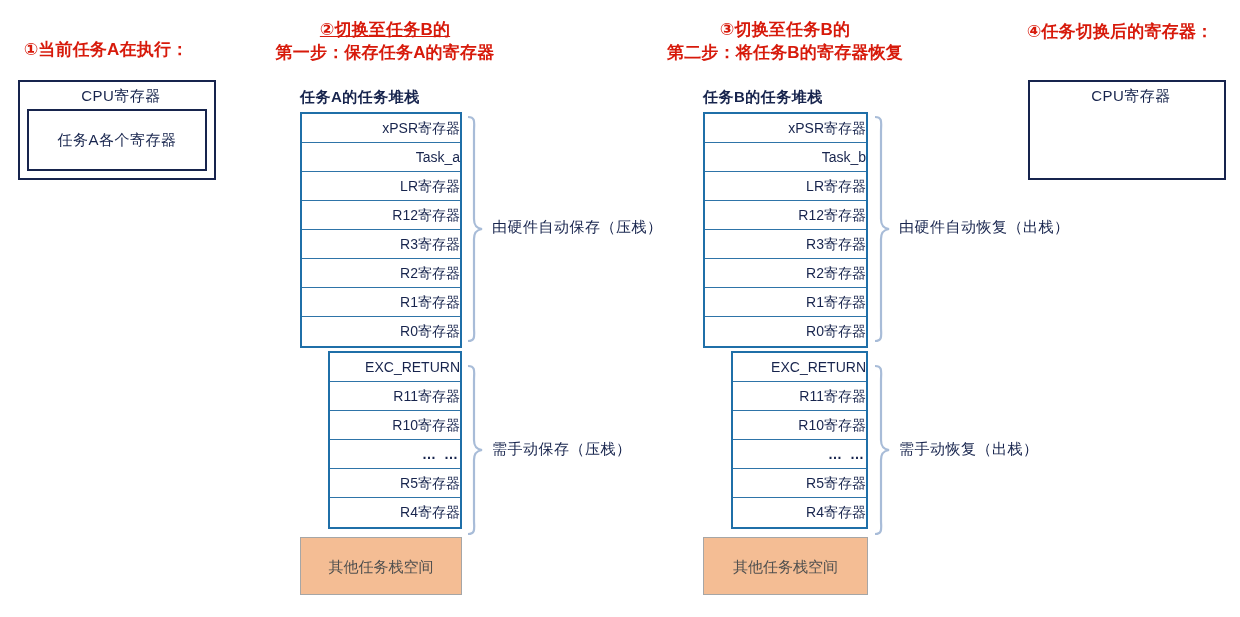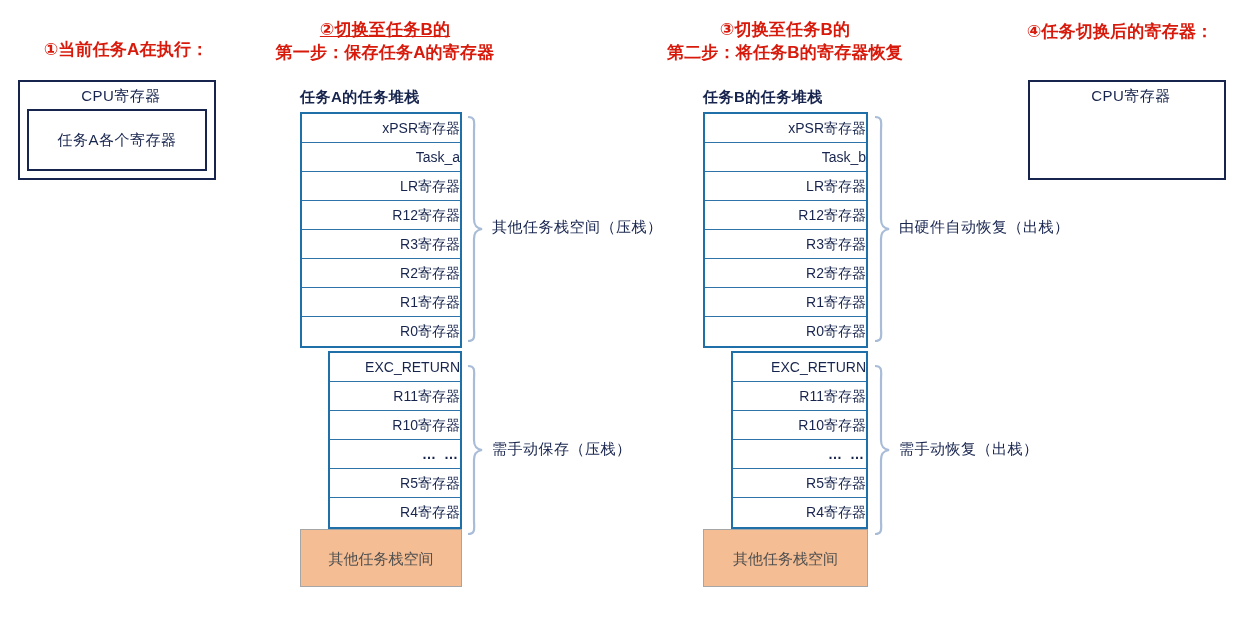--- a/index.html
+++ b/index.html
@@ -85,41 +85,41 @@
   .cell-dots { letter-spacing: 2px; font-weight: bold; }
   .cell-free {
     height: 58px;
     line-height: 58px;
     text-align: center;
     font-size: 15px;
     color: #50504f;
     background: #f4bd94;
     border: 1px solid #a6a6a6;
     box-sizing: border-box;
-    margin-top: 0px;
+    margin-top: 8px;
   }
 
   
   .brace {
     position: absolute;
     width: 18px;
   }
   .brace svg { display: block; }
   .brace-label {
     position: absolute;
     font-size: 15px;
     color: #17244d;
     white-space: nowrap;
     letter-spacing: 0.5px;
   }
 </style>
 </head>
 <body>
 
-<div class="caption" style="left:20px; top:38px; width:212px;text-align:center;">①当前任务A在执行：</div>
+<div class="caption" style="left:0; top:38px; width:212px;text-align:center;">①当前任务A在执行：</div>
 
 <div class="cpu-box" style="left:18px; top:80px; width:198px; height:100px;">
   <div class="cpu-title">CPU寄存器</div>
   <div class="cpu-inner">任务A各个寄存器</div>
 </div>
 
 <div class="caption" style="left:270px; top:18px; width:230px;text-decoration:underline;">②切换至任务B的</div>
 <div class="caption" style="left:255px; top:41px; width:260px;">第一步：保存任务A的寄存器</div>
 
 <div class="stack-wrap" style="left:300px; top:88px; width:162px;">
@@ -146,21 +146,21 @@
   </div>
 
   <div class="cell-free">其他任务栈空间</div>
 </div>
 
 <div class="brace" style="left:465px; top:115px;">
   <svg width="18" height="228" viewBox="0 0 18 228">
     <path d="M3 2 C11 2, 9 8, 9 16 L9 104 C9 110, 11 113, 17 114 C11 115, 9 118, 9 124 L9 212 C9 220, 11 226, 3 226" fill="none" stroke="#a8bcd8" stroke-width="2.2"></path>
   </svg>
 </div>
-<div class="brace-label" style="left:492px; top:218px;">其他任务栈空间（压栈）</div>
+<div class="brace-label" style="left:492px; top:218px;">由硬件自动保存（压栈）</div>
 
 <div class="brace" style="left:465px; top:364px;">
   <svg width="18" height="172" viewBox="0 0 18 172">
     <path d="M3 2 C11 2, 9 8, 9 16 L9 76 C9 82, 11 85, 17 86 C11 87, 9 90, 9 96 L9 156 C9 164, 11 170, 3 170" fill="none" stroke="#a8bcd8" stroke-width="2.2"></path>
   </svg>
 </div>
 <div class="brace-label" style="left:492px; top:440px;text-align:right;">需手动保存（压栈）</div>
 
 <div class="caption" style="left:660px; top:18px; width:250px;">③切换至任务B的</div>
 <div class="caption" style="left:630px; top:41px; width:310px;">第二步：将任务B的寄存器恢复</div>

